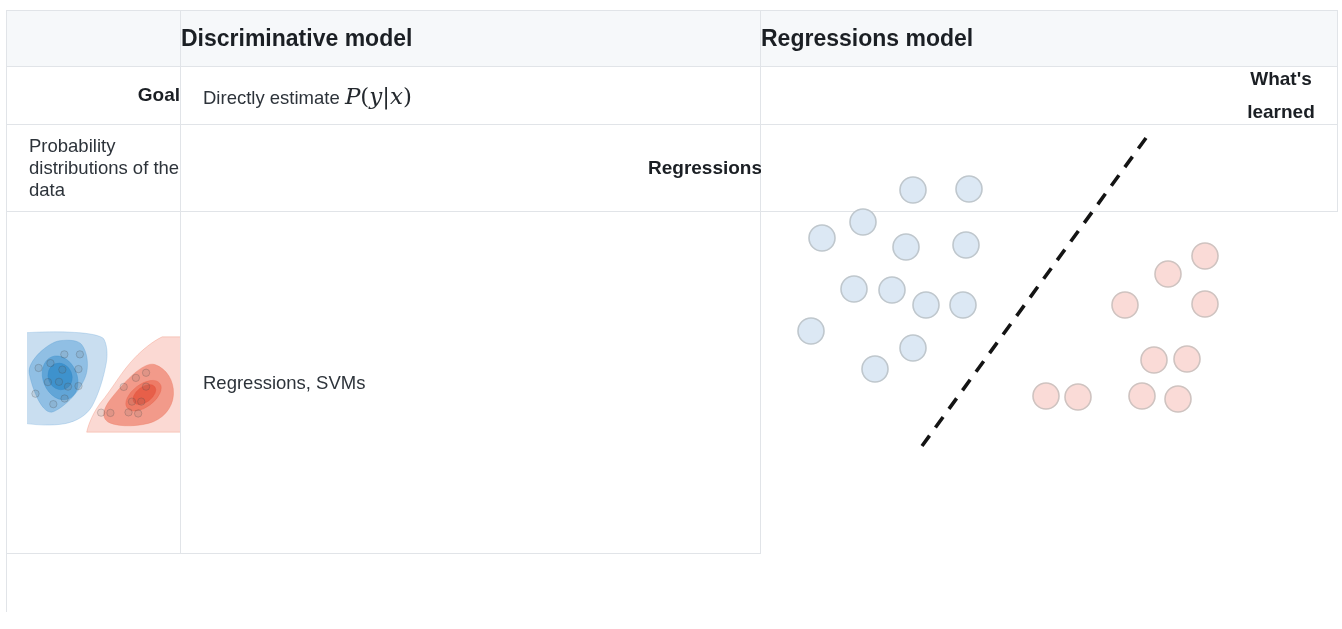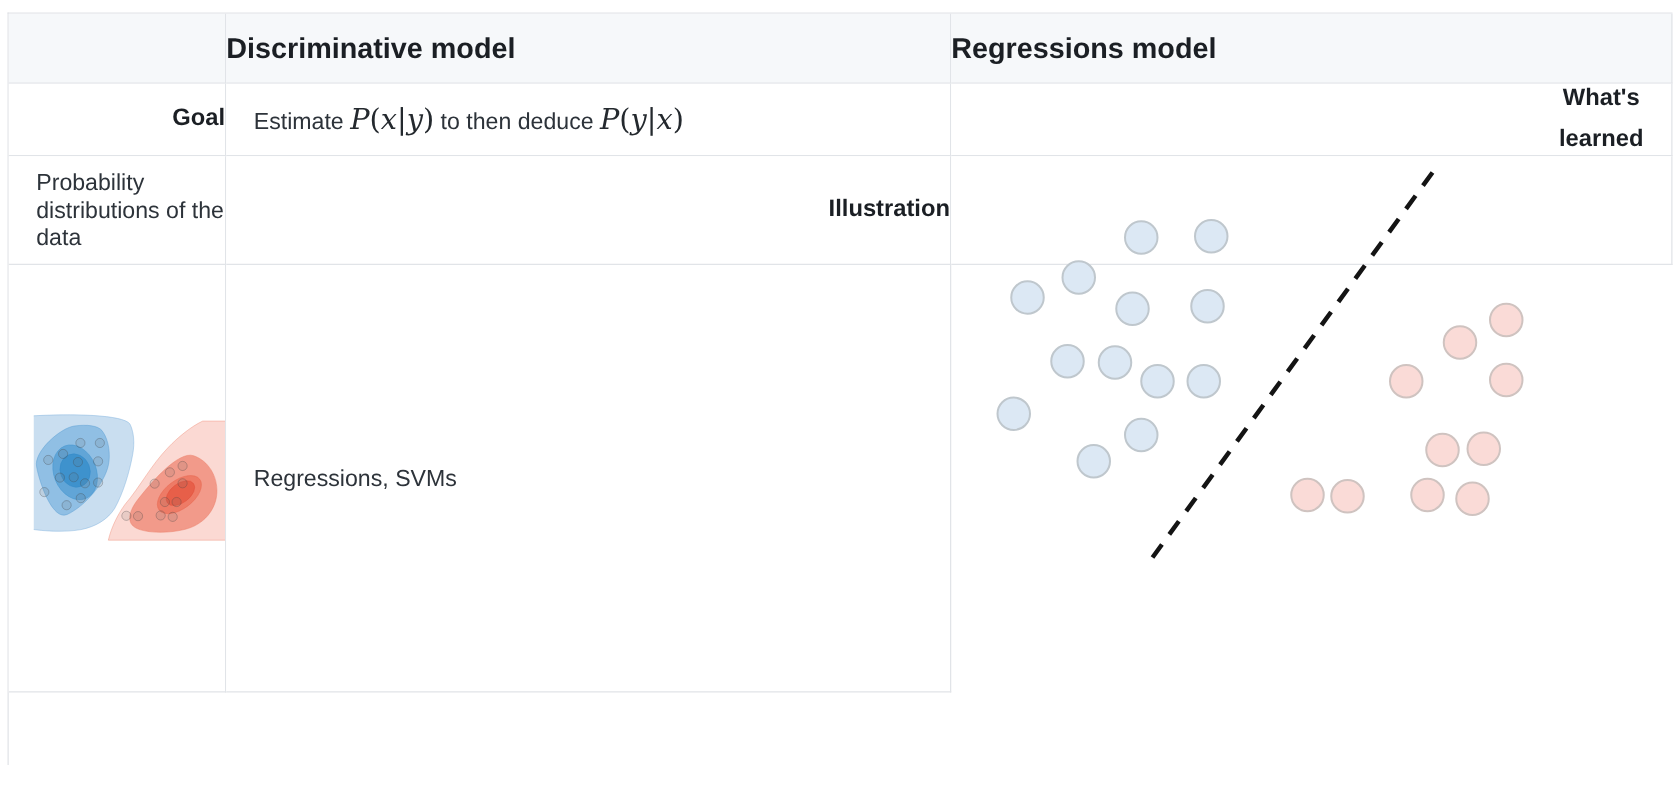--- a/index.html
+++ b/index.html
@@ -54,32 +54,32 @@
     <span>Discriminative model</span>
   </div>
   <div class="cell head">
     <span>Regressions model</span>
   </div>
 
   <div class="cell label">
     <span>Goal</span>
   </div>
   <div class="cell bodycell">
-    <span class="seg">Estimate <span class="math"><span class="mi">P</span><span>(</span><span class="mi">x</span><span>|</span><span class="mi">y</span><span>)</span></span> to then deduce <span class="math"><span class="mi">P</span><span>(</span><span class="mi">y</span><span>|</span><span class="mi">x</span><span>)</span></span></span>
+    <span class="seg">Directly estimate <span class="math"><span class="mi">P</span><span>(</span><span class="mi">y</span><span>|</span><span class="mi">x</span><span>)</span></span></span>
   </div>
 
   <div class="cell label">
     <span>What's learned</span>
   </div>
   <div class="cell bodycell">
     <span>Probability distributions of the data</span>
   </div>
 
   <div class="cell label">
-    <span>Illustration</span>
+    <span>Regressions</span>
   </div>
   <div class="cell illu">
     <svg width="541" height="325" viewBox="0 0 541 325">
         <circle cx="132" cy="55" r="13" fill="#dce8f4" stroke="#bfc7cd" stroke-width="1.6"></circle>
         <circle cx="188" cy="54" r="13" fill="#dce8f4" stroke="#bfc7cd" stroke-width="1.6"></circle>
         <circle cx="82" cy="87" r="13" fill="#dce8f4" stroke="#bfc7cd" stroke-width="1.6"></circle>
         <circle cx="41" cy="103" r="13" fill="#dce8f4" stroke="#bfc7cd" stroke-width="1.6"></circle>
         <circle cx="125" cy="112" r="13" fill="#dce8f4" stroke="#bfc7cd" stroke-width="1.6"></circle>
         <circle cx="185" cy="110" r="13" fill="#dce8f4" stroke="#bfc7cd" stroke-width="1.6"></circle>
         <circle cx="73" cy="154" r="13" fill="#dce8f4" stroke="#bfc7cd" stroke-width="1.6"></circle>

